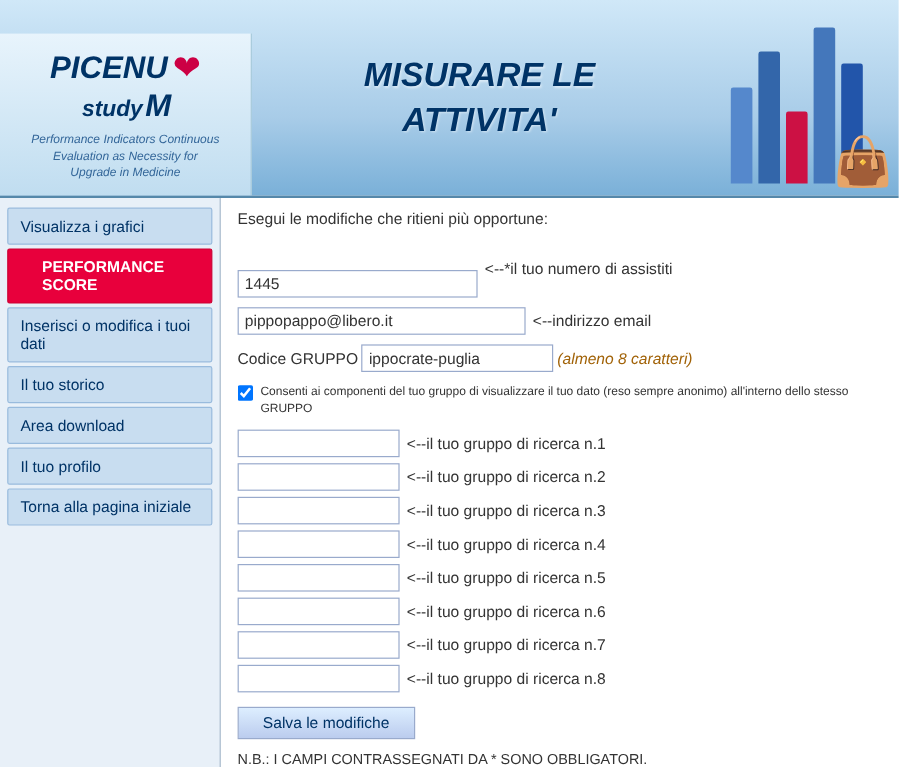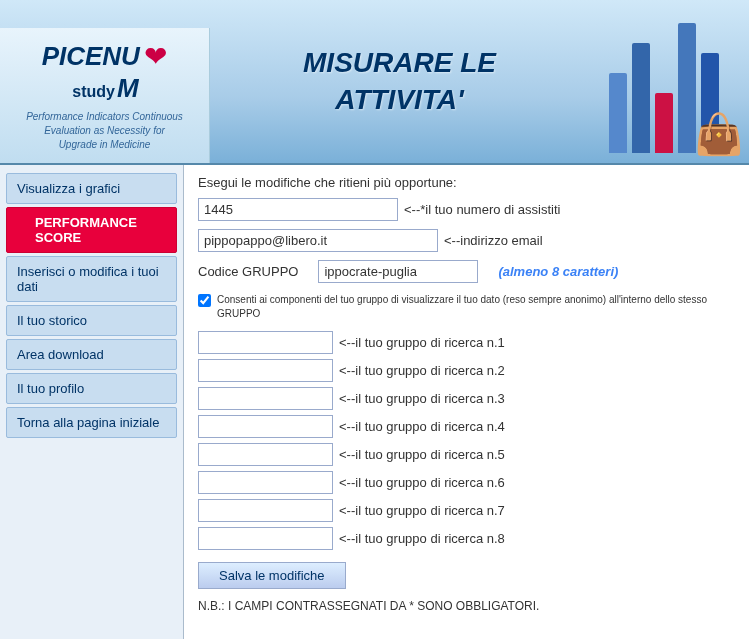--- a/index.html
+++ b/index.html
@@ -36,23 +36,24 @@
       align-items: center;
       gap: 4px;
     }
     .logo-text {
       font-size: 26px;
       font-weight: bold;
       color: #003366;
       font-style: italic;
     }
     .logo-study {
-      font-size: 16px;
-      font-weight: bold;
-      color: #003366;
+      font-size: 19px;
+      font-weight: bold;
+      color: #003366;
+      font-style: italic;
       margin-left: 2px;
     }
     .logo-m {
       font-size: 26px;
       font-weight: bold;
       color: #003366;
       font-style: italic;
     }
     .logo-icon {
       font-size: 28px;
@@ -160,35 +161,35 @@
     }
     .form-input {
       border: 1px solid #99aacc;
       padding: 3px 5px;
       font-size: 13px;
       background: #fff;
       color: #333;
     }
     .form-input.wide {
       width: 200px;
+      margin-top: 27px;
     }
     .form-label {
       font-size: 13px;
       color: #333;
     }
     .form-label.italic {
       font-style: italic;
-      color: #3b82f6;
-      font-weight: bold;
+      color: #a16207;
     }
     .codice-row {
       display: flex;
       align-items: center;
       margin-bottom: 10px;
-      gap: 20px;
+      gap: 3px;
     }
     .codice-label {
       font-size: 13px;
       color: #333;
     }
     .checkbox-row {
       display: flex;
       align-items: flex-start;
       gap: 6px;
       margin-bottom: 10px;

